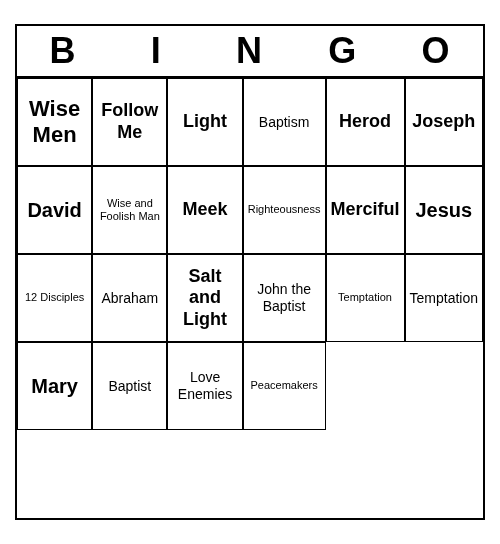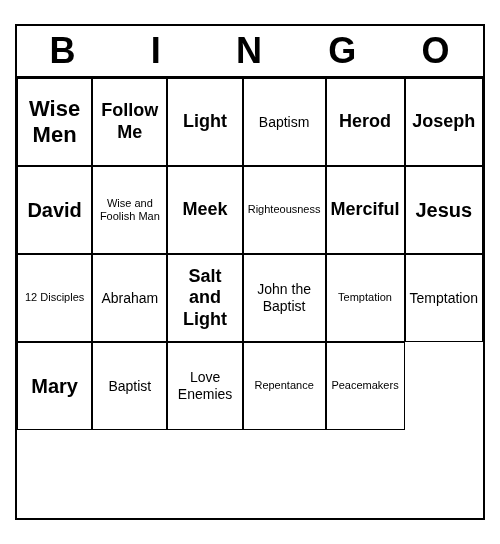--- a/index.html
+++ b/index.html
@@ -87,16 +87,15 @@
       <div class="bingo-cell xlarge">Jesus</div>
       <div class="bingo-cell small">12 Disciples</div>
       <div class="bingo-cell">Abraham</div>
       <div class="bingo-cell medium">Salt and Light</div>
       <div class="bingo-cell">John the Baptist</div>
       <div class="bingo-cell small">Temptation</div>
       <div class="bingo-cell">Temptation</div>
       <div class="bingo-cell xlarge">Mary</div>
       <div class="bingo-cell">Baptist</div>
       <div class="bingo-cell">Love Enemies</div>
-      <div class="bingo-cell small">Repentance</div>
       <div class="bingo-cell small">Peacemakers</div>
     </div>
 </div>
 
 </body></html>

